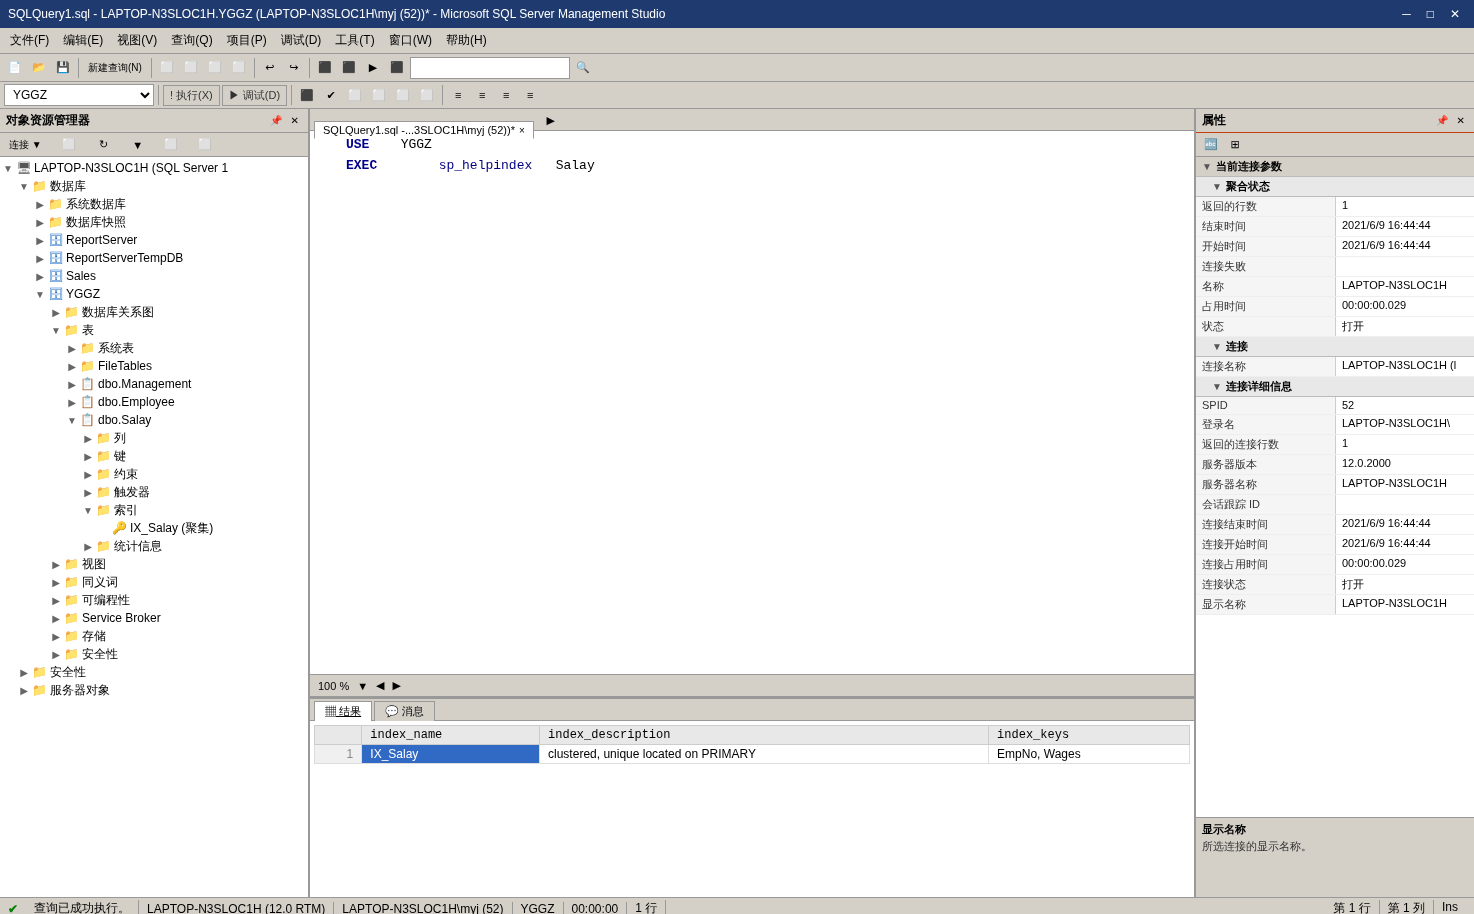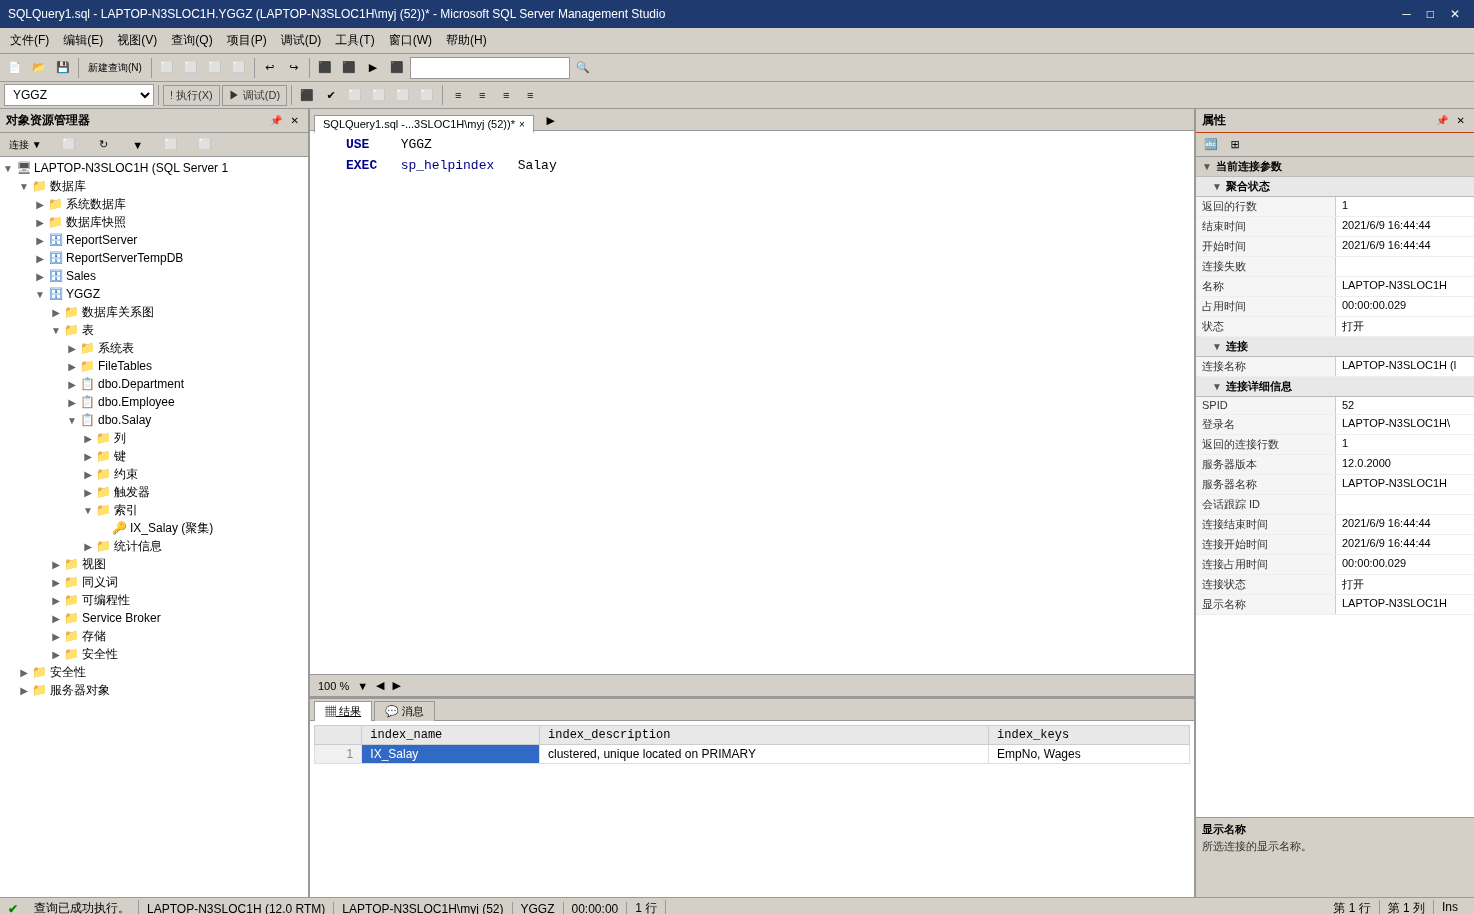--- a/index.html
+++ b/index.html
@@ -182,41 +182,41 @@
       border: 1px solid #999;
       border-bottom: none;
       padding: 2px 8px;
       cursor: pointer;
       font-size: 11px;
       margin-right: 2px;
       display: flex;
       align-items: center;
       gap: 4px;
       position: relative;
-      top: 3px;
+      top: 9px;
     }
     .tab.active { background: white; border-bottom: 1px solid white; z-index: 1; }
     .tab-close { font-size: 10px; cursor: pointer; }
     
     
     .code-area {
       flex: 1;
       background: white;
       overflow: auto;
       padding: 4px 8px;
       font-family: Consolas, 'Courier New', monospace;
       font-size: 13px;
       line-height: 1.6;
       border-bottom: 1px solid #999;
     }
     .code-line { display: flex; align-items: baseline; }
     .code-gutter { color: #aaa; font-size: 11px; min-width: 20px; text-align: right; margin-right: 8px; user-select: none; }
     .code-text .kw { color: #00008b; font-weight: bold; }
     .code-text .obj { color: #000; }
-    .code-text .fn { color: #000080; }
+    .code-text .fn { color: #000080; margin-left: 38px; }
     .code-text .val { color: #000; }
     .zoom-bar {
       background: #d4d0c8;
       border-bottom: 1px solid #999;
       padding: 2px 8px;
       font-size: 11px;
       display: flex;
       align-items: center;
       gap: 8px;
       height: 22px;
@@ -555,21 +555,21 @@
         <span class="tree-label">FileTables</span>
       </div>
 
       <div class="tree-item">
         <span class="tree-indent"></span>
         <span class="tree-indent"></span>
         <span class="tree-indent"></span>
         <span class="tree-indent"></span>
         <span class="tree-toggle">▶</span>
         <span class="tree-icon table-icon">📋</span>
-        <span class="tree-label">dbo.Department</span>
+        <span class="tree-label">dbo.Management</span>
       </div>
 
       <div class="tree-item">
         <span class="tree-indent"></span>
         <span class="tree-indent"></span>
         <span class="tree-indent"></span>
         <span class="tree-indent"></span>
         <span class="tree-toggle">▶</span>
         <span class="tree-icon table-icon">📋</span>
         <span class="tree-label">dbo.Employee</span>

